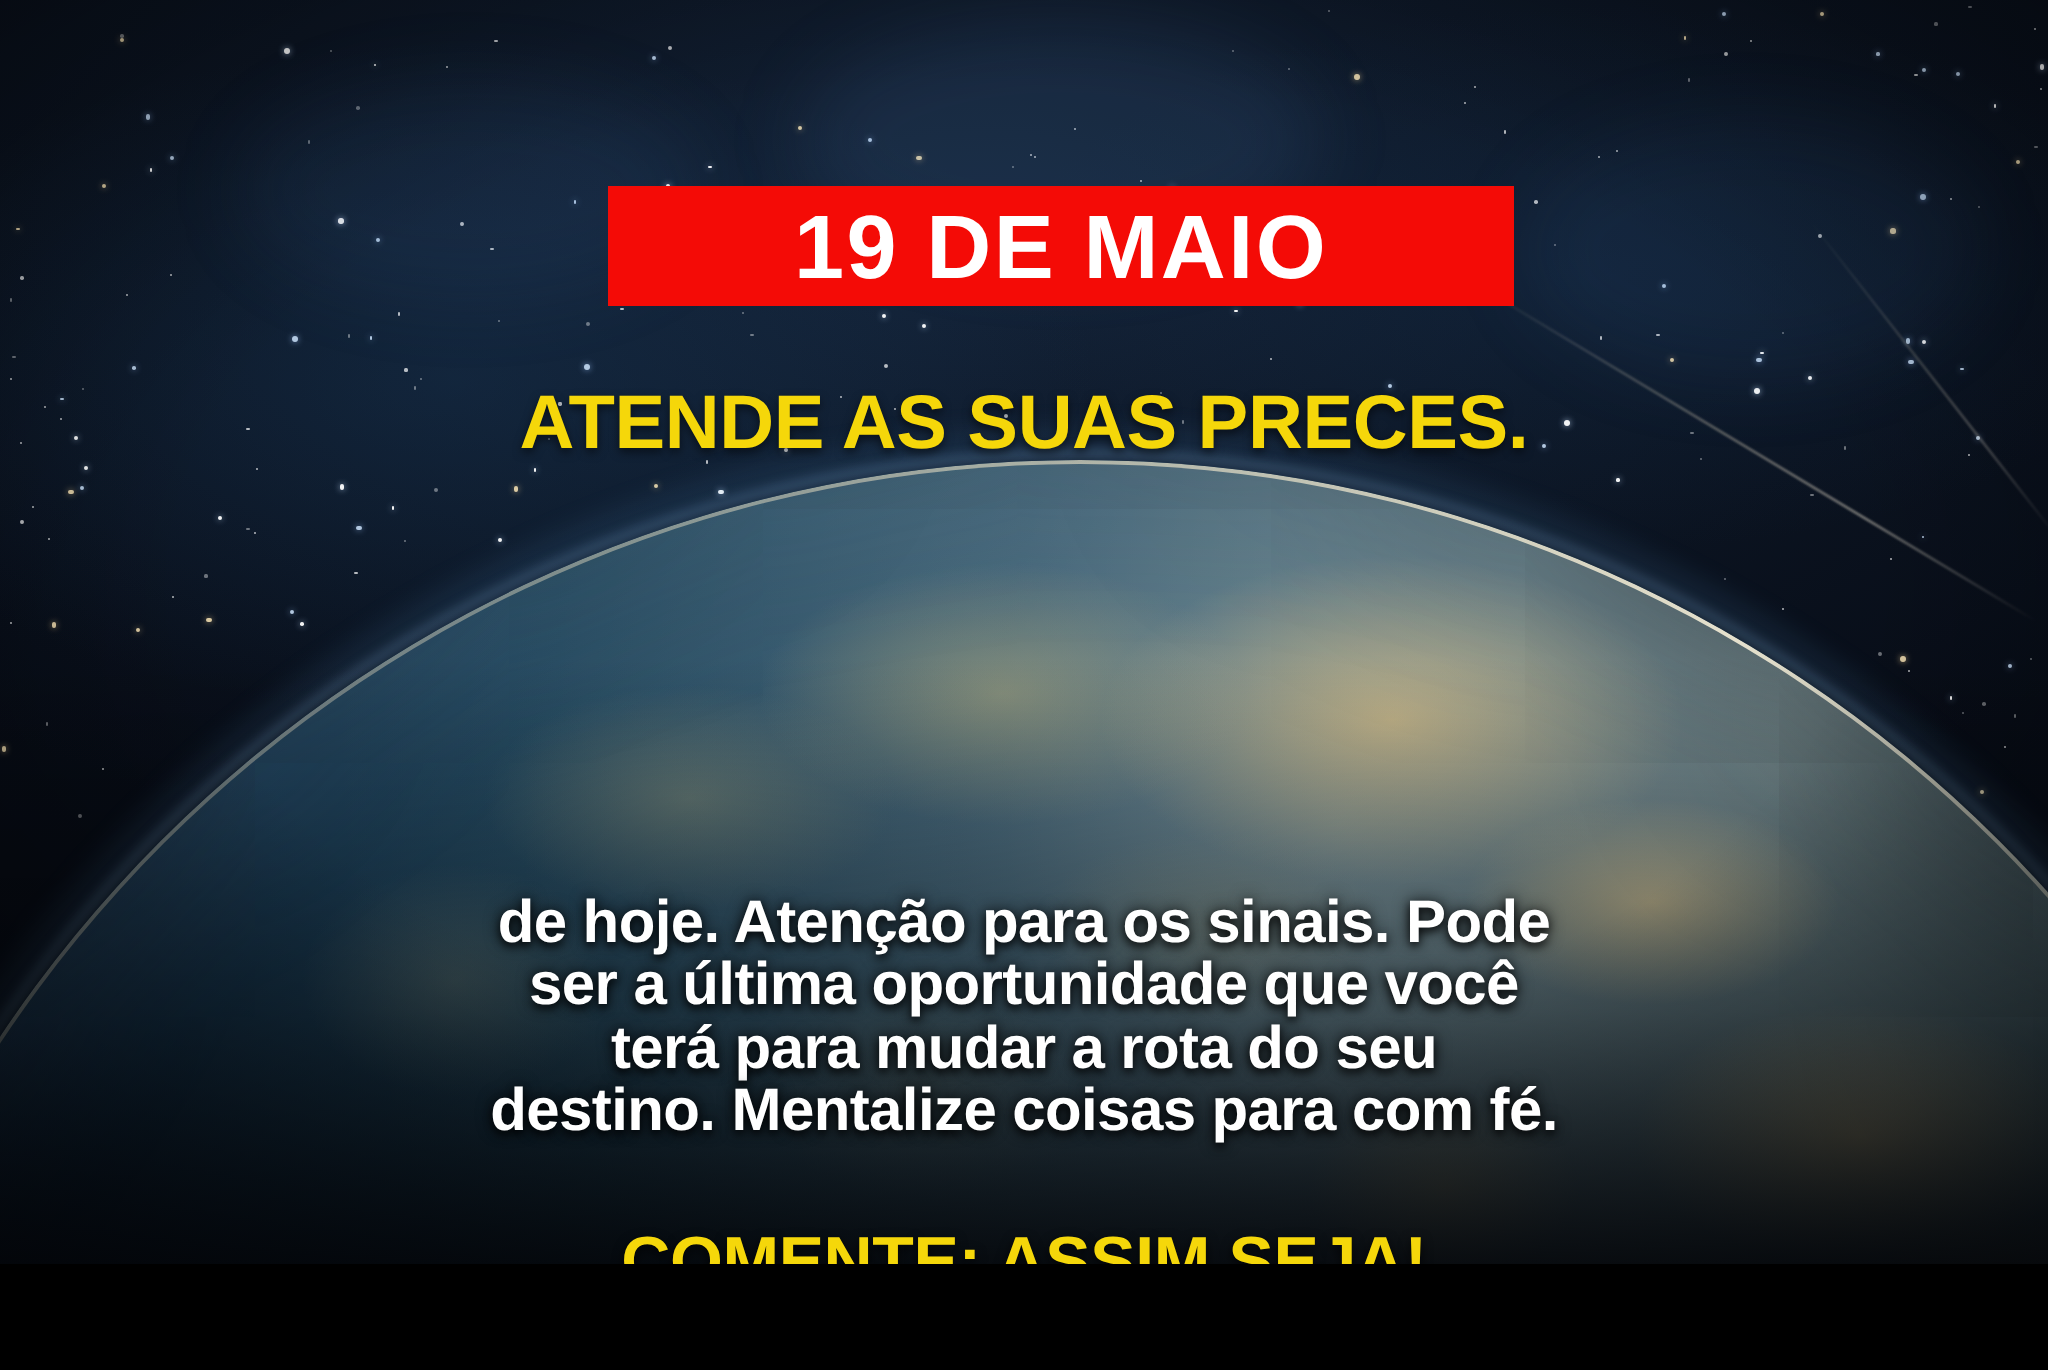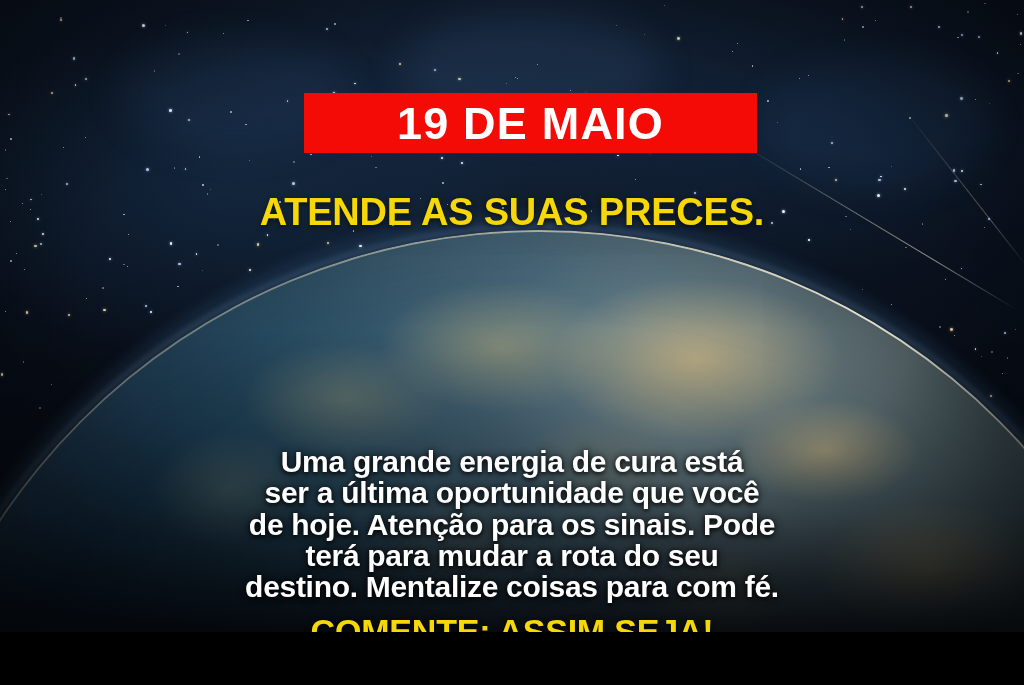--- a/index.html
+++ b/index.html
@@ -453,23 +453,22 @@
 
     <div class="date-banner">
       <span>19 DE MAIO</span>
     </div>
 
     <h1 class="headline">
       <span class="l2">ATENDE AS SUAS PRECES.</span>
     </h1>
 
     <div class="body-copy">
-      <span>Uma grande energia de cura está</span>
+      <span>de hoje. Atenção para os sinais. Pode</span>
       <span>ser a última oportunidade que você</span>
-      <span>de hoje. Atenção para os sinais. Pode</span>
       <span>terá para mudar a rota do seu</span>
       <span>destino. Mentalize coisas para com fé.</span>
     </div>
 
     <div class="cta">
       <span>COMENTE: ASSIM SEJA!</span>
     </div>
 
   </div>
 </div>

